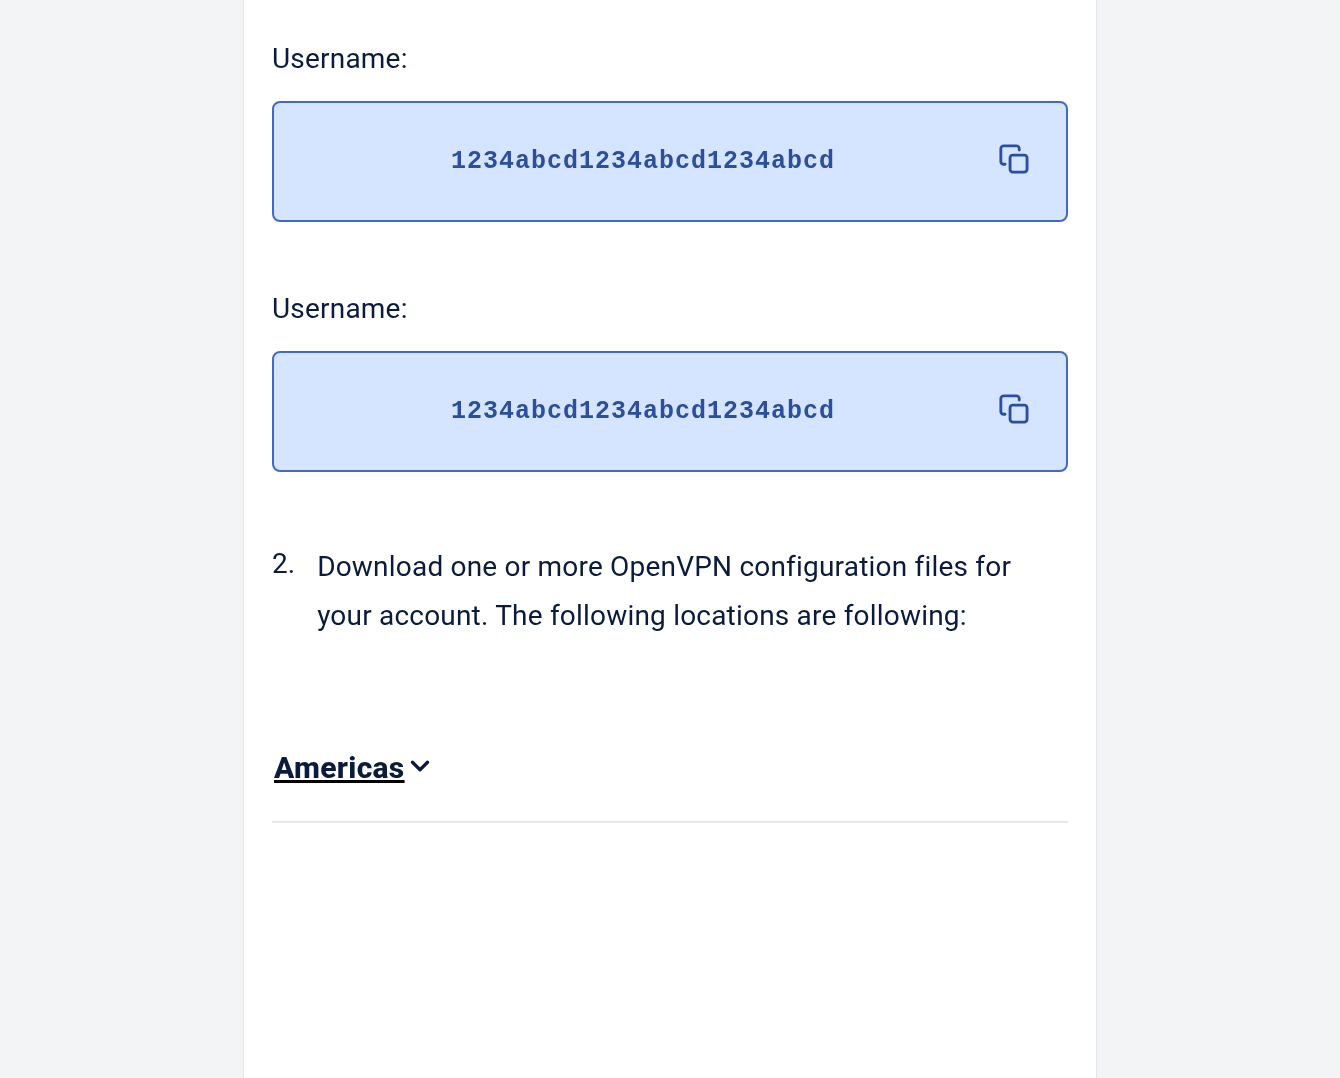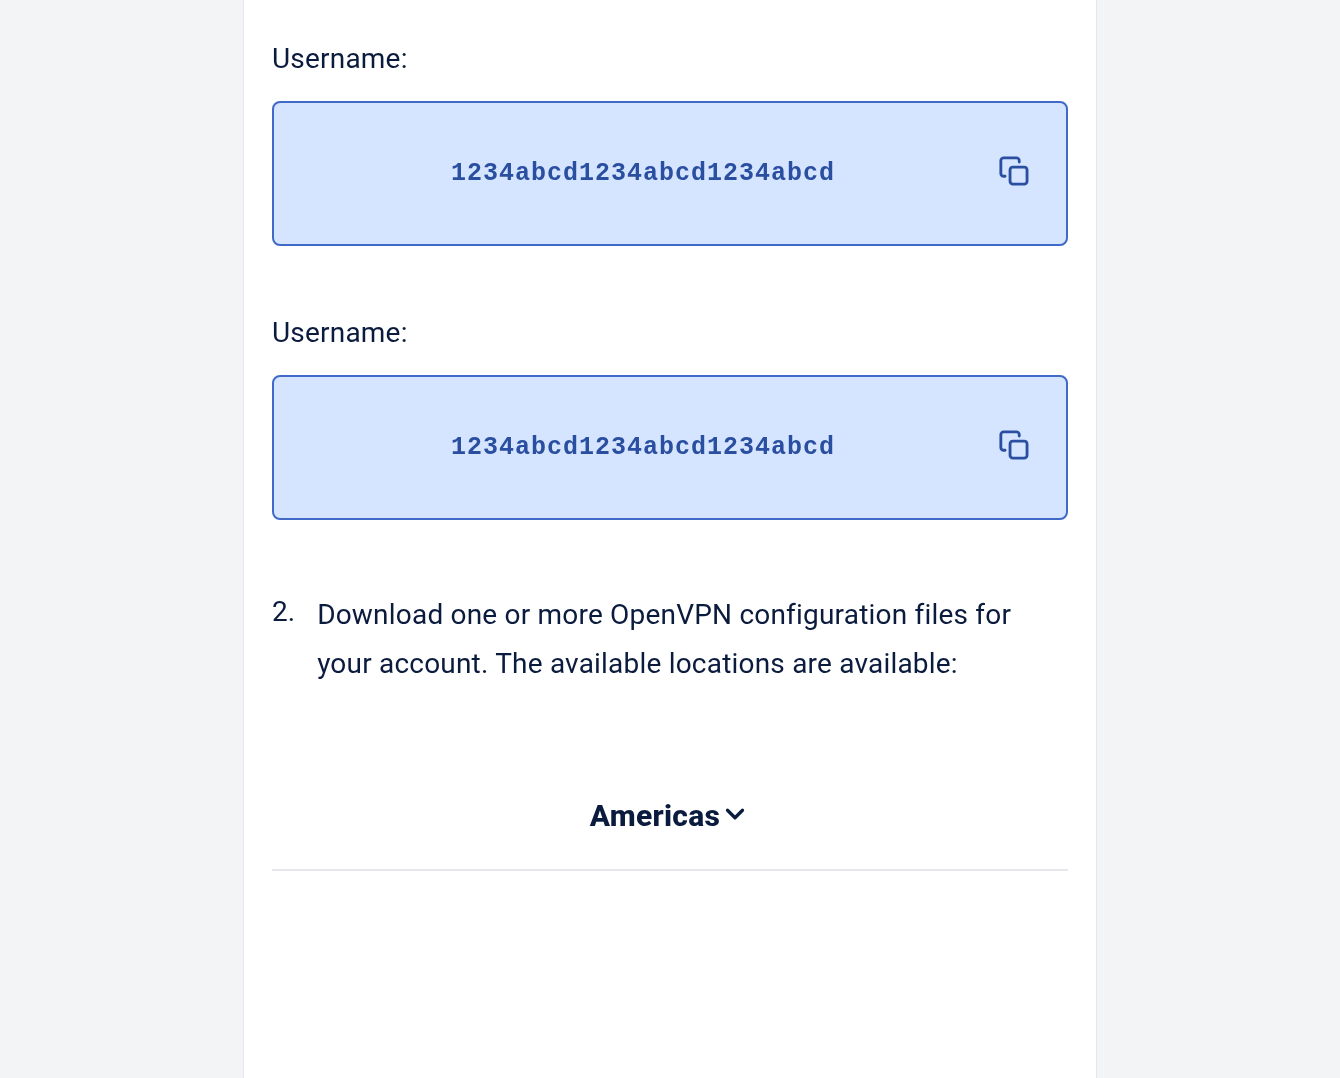--- a/index.html
+++ b/index.html
@@ -29,21 +29,21 @@
       font-size: 28px;
       font-weight: 400;
       color: #0a1b3d;
       margin-bottom: 26px;
       letter-spacing: 0.2px;
     }
     .credential-box {
       background: #d6e5ff;
       border: 2px solid #4169c8;
       border-radius: 8px;
-      padding: 48px 30px;
+      padding: 36px 30px;
       display: flex;
       align-items: center;
       justify-content: space-between;
       margin-bottom: 70px;
     }
     .credential-value {
       font-family: "SFMono-Regular", Consolas, "Liberation Mono", Menlo, monospace;
       font-size: 25px;
       font-weight: 700;
       color: #2b4fa0;
@@ -82,24 +82,25 @@
       font-size: 28px;
       color: #0a1b3d;
       line-height: 1.75;
       letter-spacing: 0.2px;
     }
     .accordion-item {
       border-bottom: 2px solid #e5e7eb;
     }
     .accordion-header {
       display: flex;
-      justify-content: center;
+      justify-content: flex-start;
       align-items: center;
       padding: 36px 2px;
       cursor: pointer;
+      text-decoration: underline;
     }
     .accordion-title {
       font-size: 30px;
       font-weight: 800;
       color: #0a1b3d;
       letter-spacing: 0.3px;
     }
     .chevron {
       color: #0a1b3d;
     }
@@ -133,21 +134,21 @@
         <svg viewBox="0 0 24 24" fill="none" stroke="currentColor" stroke-width="2" stroke-linecap="round" stroke-linejoin="round">
           <rect x="8.5" y="8.5" width="12" height="12" rx="2"></rect>
           <path d="M5 15H4a2 2 0 0 1-2-2V4a2 2 0 0 1 2-2h9a2 2 0 0 1 2 2v1"></path>
         </svg>
       </span>
     </button>
   </div>
 
   <div class="step-row">
     <span class="step-number">2.</span>
-    <span class="step-text">Download one or more OpenVPN configuration files for your account. The available locations are available:</span>
+    <span class="step-text">Download one or more OpenVPN configuration files for your account. The following locations are following:</span>
   </div>
 
   <div class="accordion-item">
     <div class="accordion-header">
       <span class="accordion-title">Americas</span>
       <span class="chevron">
         <svg viewBox="0 0 24 24" fill="none" stroke="currentColor" stroke-width="2.6" stroke-linecap="round" stroke-linejoin="round">
           <polyline points="6 9 12 15 18 9"></polyline>
         </svg>
       </span>

